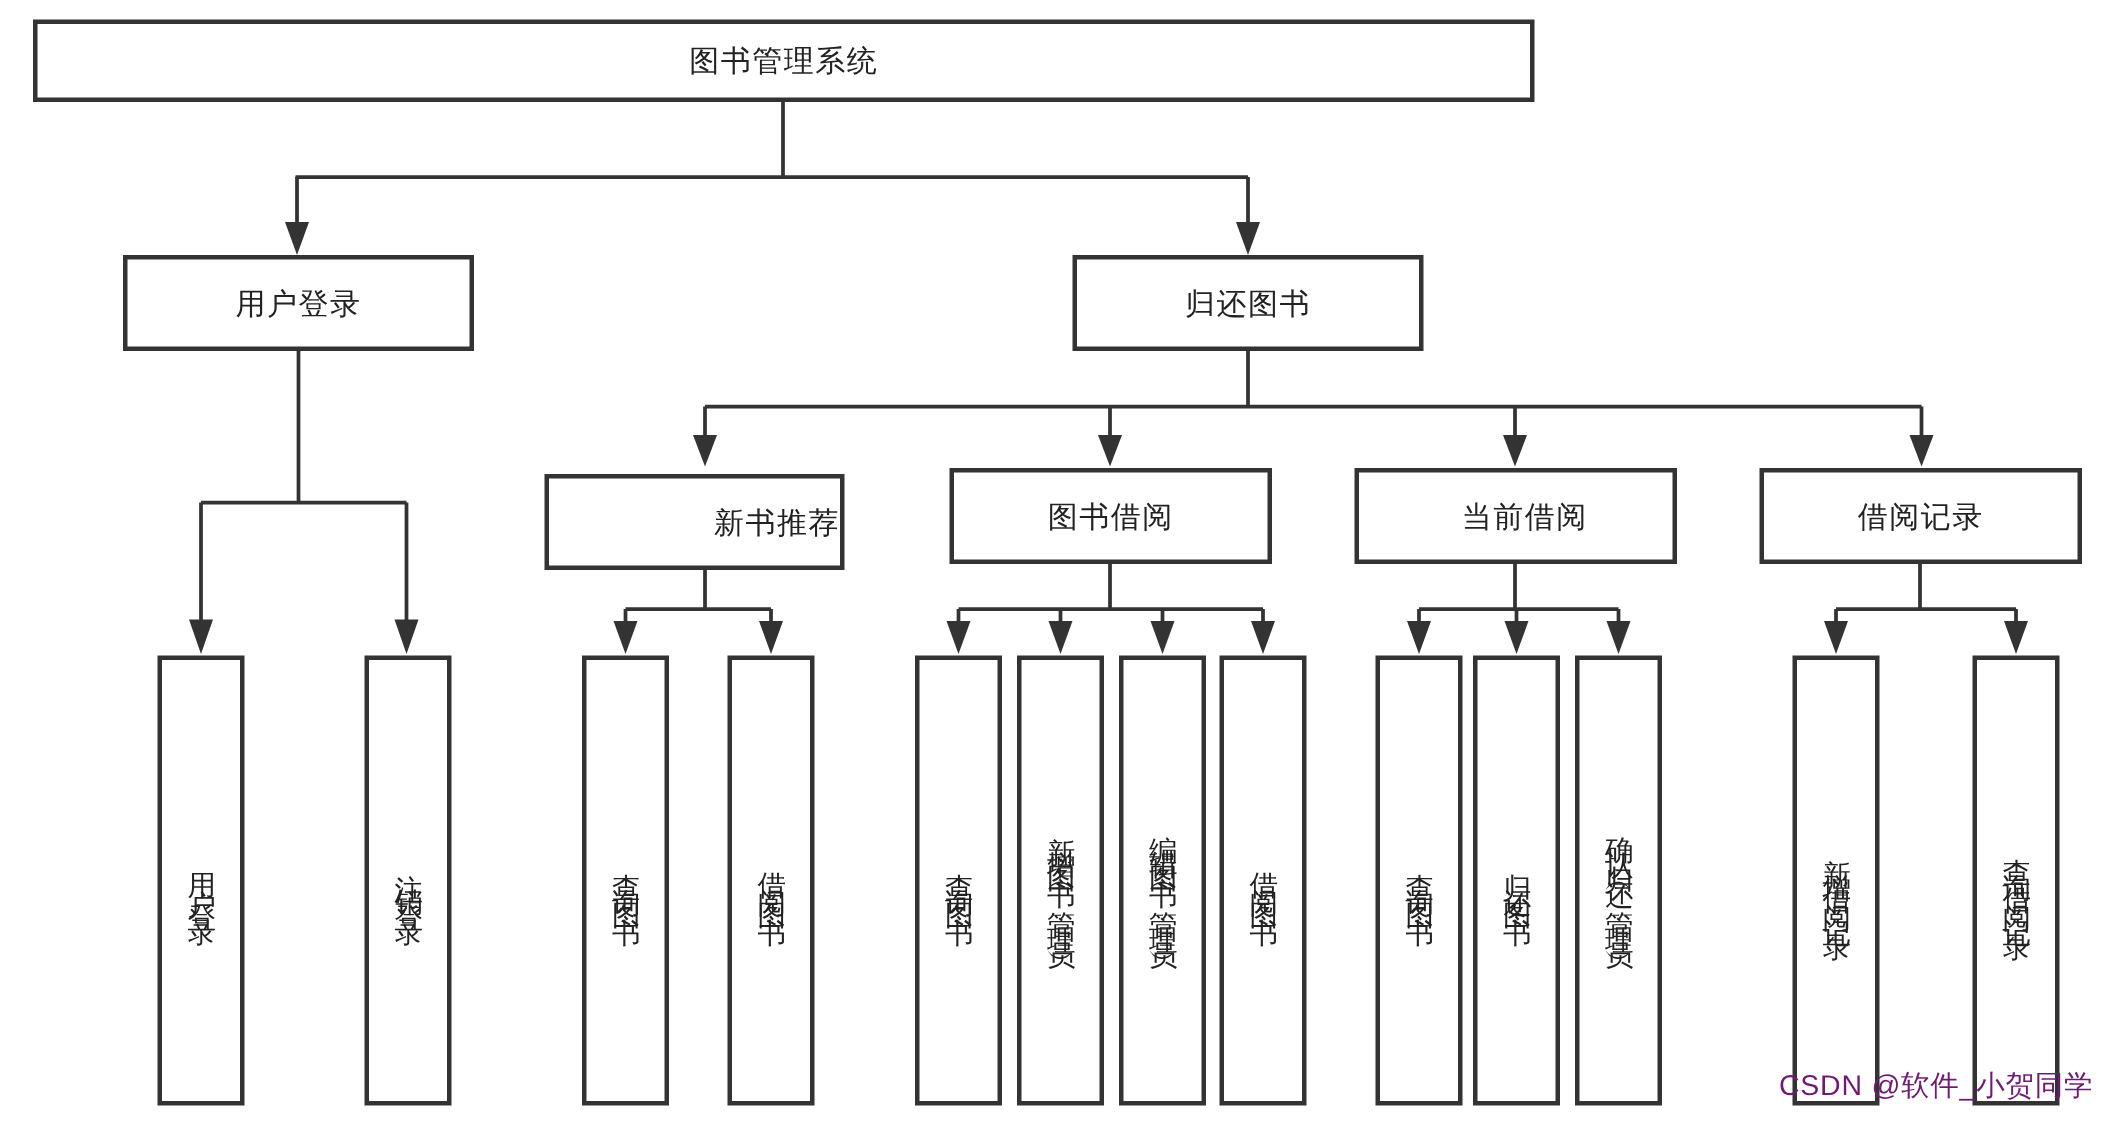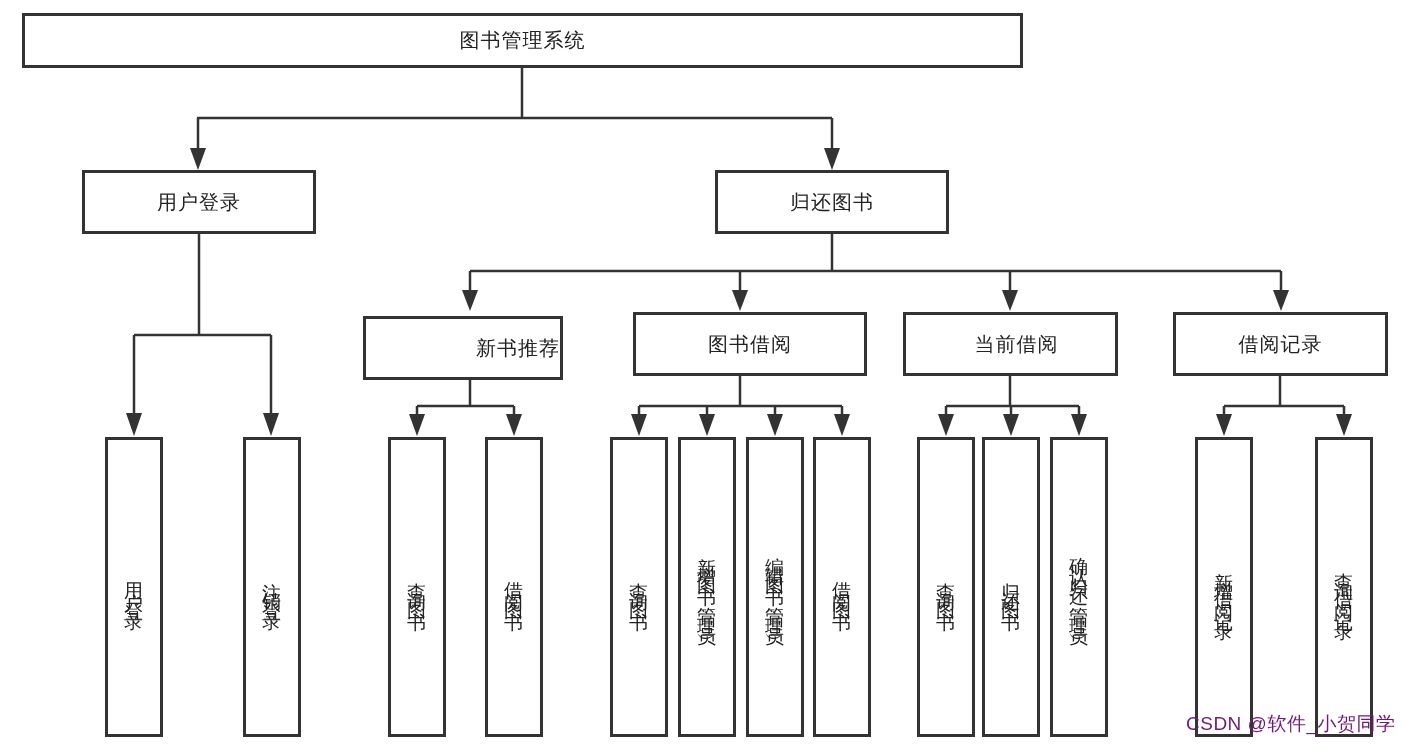--- a/index.html
+++ b/index.html
@@ -126,21 +126,21 @@
   <div class="node" style="left:82px; top:170px; width:234px; height:64px;">
     <span>用户登录</span>
   </div>
   <div class="node" style="left:715px; top:170px; width:234px; height:64px;">
     <span>归还图书</span>
   </div>
 
   <div class="node" style="left:363px; top:316px; width:200px; height:64px;justify-content:flex-end;">
     <span>新书推荐</span>
   </div>
-  <div class="node" style="left:633px; top:312px; width:234px; height:64px;">
+  <div class="node" style="left:633px; top:312px; width:215px; height:64px;">
     <span>图书借阅</span>
   </div>
   <div class="node" style="left:903px; top:312px; width:215px; height:64px;padding-left:12px;">
     <span>当前借阅</span>
   </div>
   <div class="node" style="left:1173px; top:312px; width:215px; height:64px;">
     <span>借阅记录</span>
   </div>
 
   <div class="node vertical" style="left:105px; top:437px; width:58px; height:300px;">

